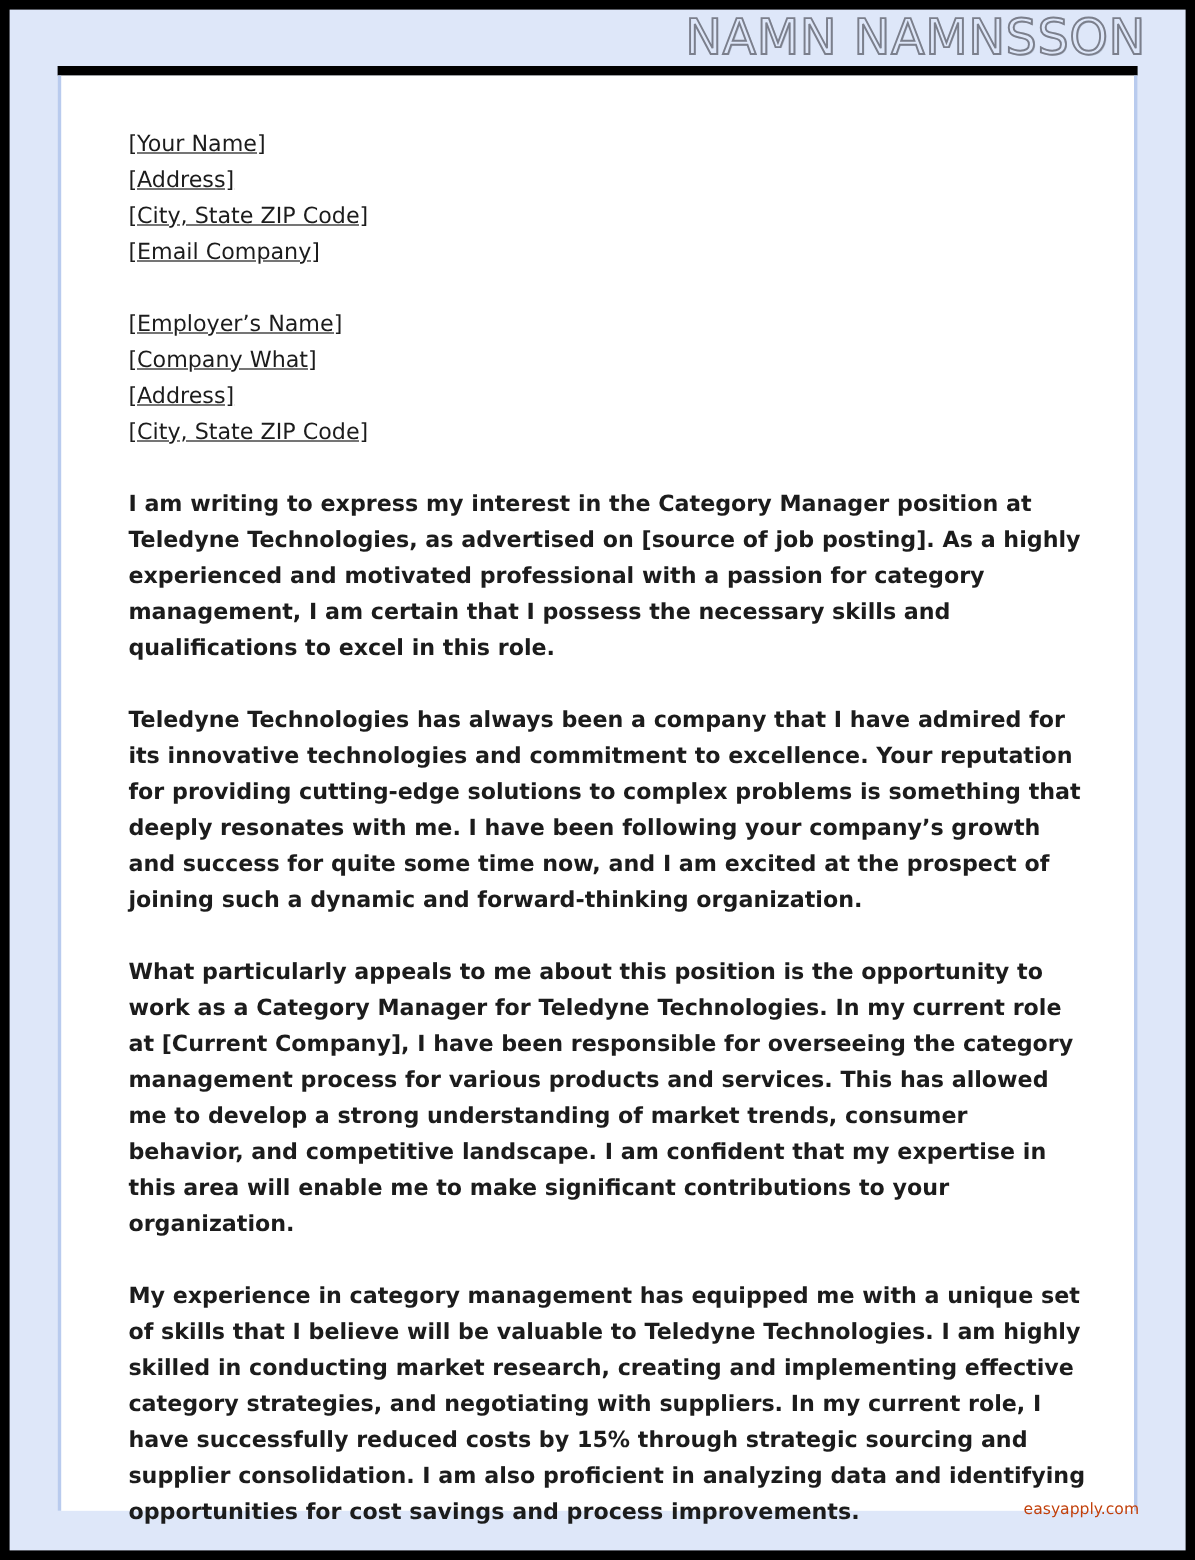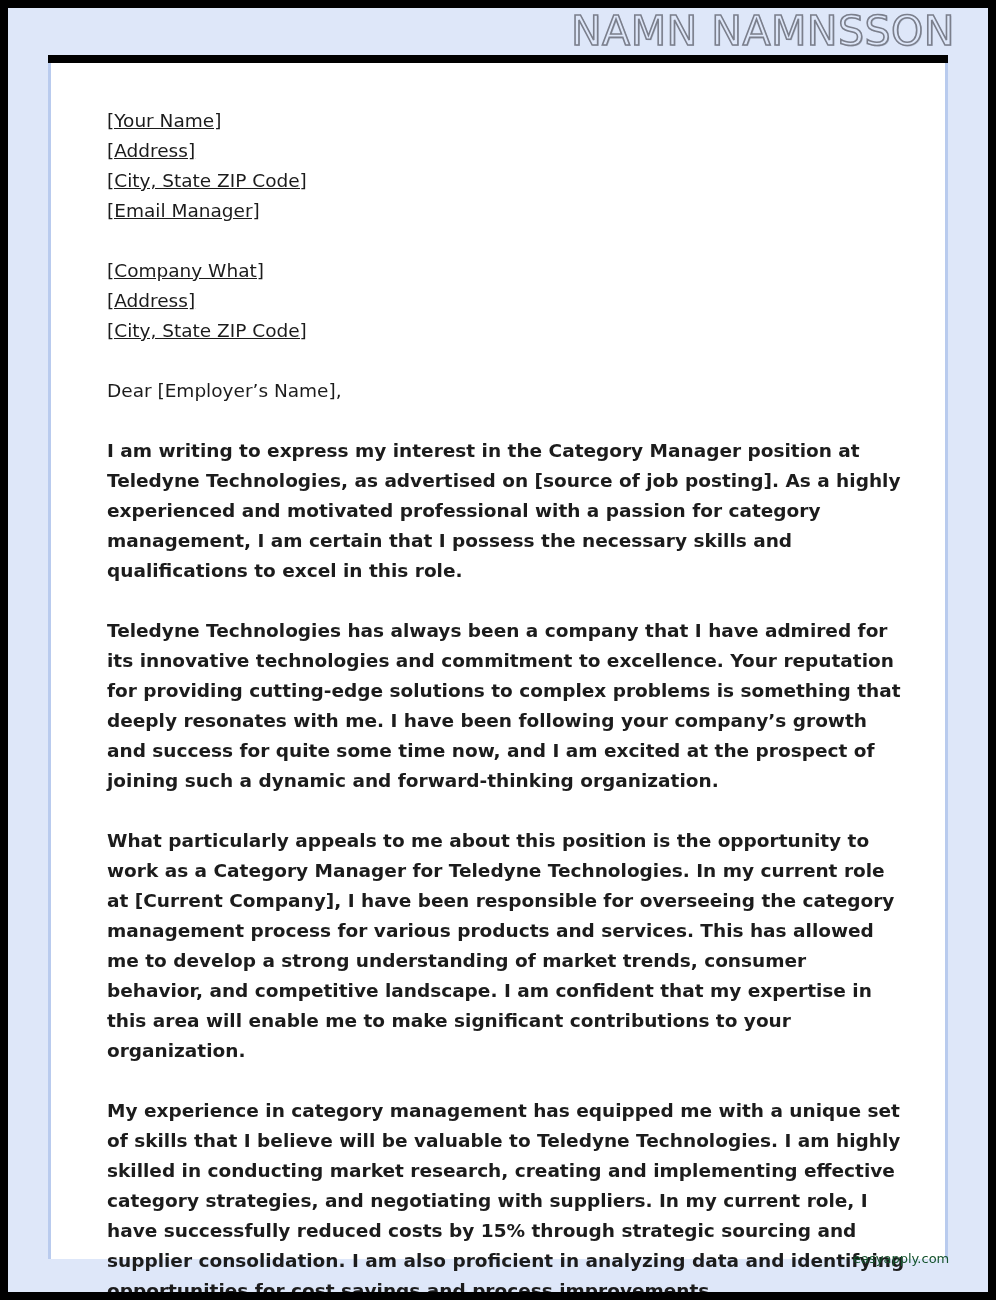--- a/index.html
+++ b/index.html
@@ -118,21 +118,21 @@
     margin-bottom: 0;
   }
 
   
   .watermark {
     position: absolute;
     left: 845px;
     top: 1243px;
     font-family: "DejaVu Sans", sans-serif;
     font-size: 13px;
-    color: #14532d;
+    color: #c2410c;
     white-space: nowrap;
     pointer-events: none;
     text-align: center;
   }
 </style>
 </head>
 <body>
 
 <div class="doc-frame">
   <div class="page-canvas">
@@ -144,30 +144,30 @@
     <div class="top-rule"></div>
 
     <div class="letter-sheet"></div>
 
     <div class="letter-body">
 
       <div class="addr-block">
         <div class="addr-line">[Your Name]</div>
         <div class="addr-line">[Address]</div>
         <div class="addr-line">[City, State ZIP Code]</div>
-        <div class="addr-line">[Email Manager]</div>
+        <div class="addr-line">[Email Company]</div>
       </div>
 
       <div class="addr-block">
+        <div class="addr-line">[Employer’s Name]</div>
         <div class="addr-line">[Company What]</div>
         <div class="addr-line">[Address]</div>
         <div class="addr-line">[City, State ZIP Code]</div>
       </div>
 
-      <div class="salutation">Dear [Employer’s Name],</div>
 
       <p class="body-para">I am writing to express my interest in the Category Manager position at Teledyne Technologies, as advertised on [source of job posting]. As a highly experienced and motivated professional with a passion for category management, I am certain that I possess the necessary skills and qualifications to excel in this role.</p>
       <p class="body-para">Teledyne Technologies has always been a company that I have admired for its innovative technologies and commitment to excellence. Your reputation for providing cutting-edge solutions to complex problems is something that deeply resonates with me. I have been following your company’s growth and success for quite some time now, and I am excited at the prospect of joining such a dynamic and forward-thinking organization.</p>
       <p class="body-para">What particularly appeals to me about this position is the opportunity to work as a Category Manager for Teledyne Technologies. In my current role at [Current Company], I have been responsible for overseeing the category management process for various products and services. This has allowed me to develop a strong understanding of market trends, consumer behavior, and competitive landscape. I am confident that my expertise in this area will enable me to make significant contributions to your organization.</p>
       <p class="body-para">My experience in category management has equipped me with a unique set of skills that I believe will be valuable to Teledyne Technologies. I am highly skilled in conducting market research, creating and implementing effective category strategies, and negotiating with suppliers. In my current role, I have successfully reduced costs by 15% through strategic sourcing and supplier consolidation. I am also proficient in analyzing data and identifying opportunities for cost savings and process improvements.</p>
 
     </div>
 
     <div class="watermark">easyapply.com</div>
 

